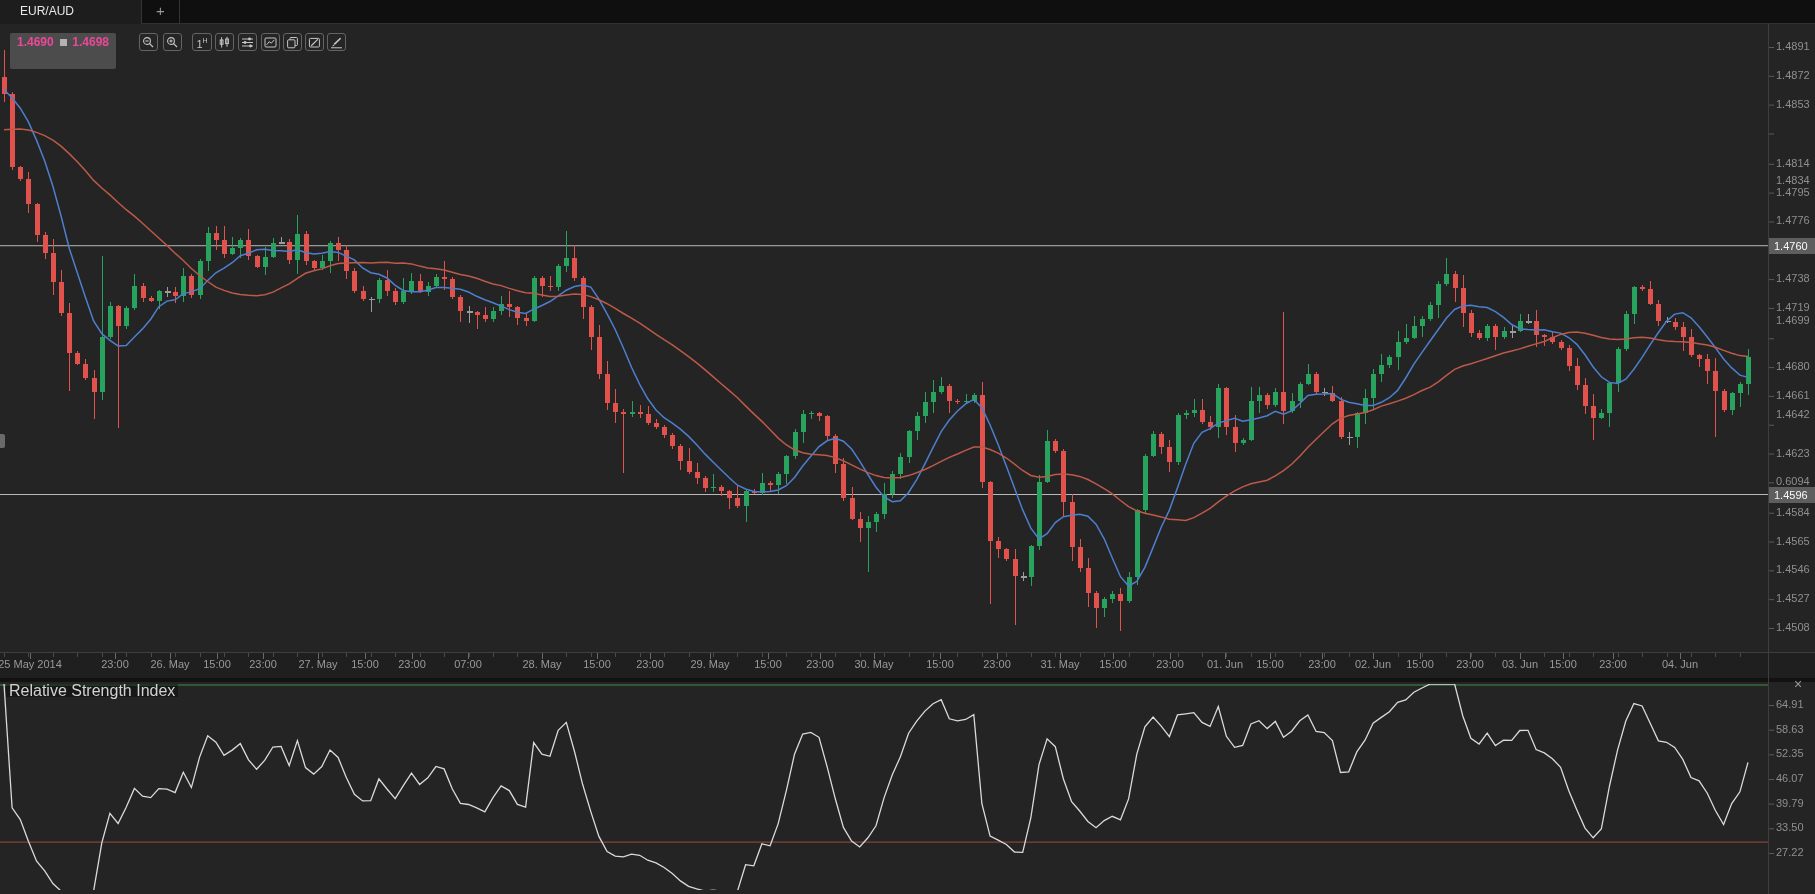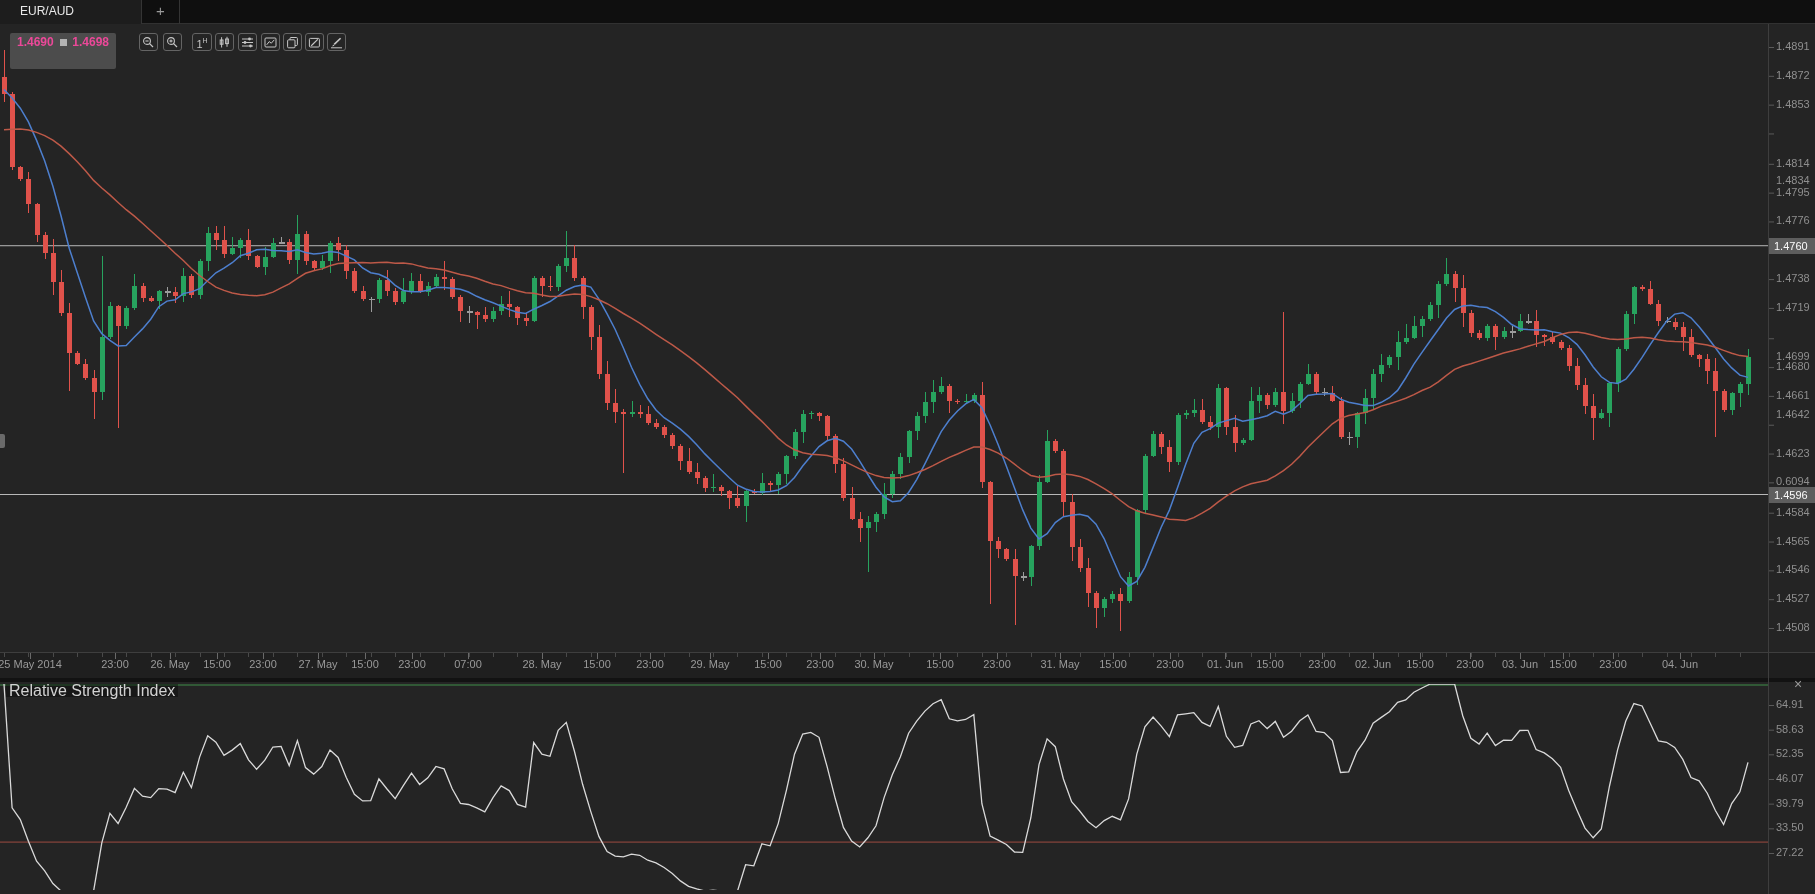--- a/index.html
+++ b/index.html
@@ -633,21 +633,21 @@
 <div id="labels">
     <div class="ptick" style="top: 40px;">1.4891</div>
     <div class="ptick" style="top: 69px;">1.4872</div>
     <div class="ptick" style="top: 98px;">1.4853</div>
     <div class="ptick" style="top: 126px; margin-top: 48px;">1.4834</div>
     <div class="ptick" style="top: 157px;">1.4814</div>
     <div class="ptick" style="top: 186px; text-align: center;">1.4795</div>
     <div class="ptick" style="top: 214px;">1.4776</div>
     <div class="ptick" style="top: 272px;">1.4738</div>
     <div class="ptick" style="top: 301px;">1.4719</div>
-    <div class="ptick" style="top: 350px;">1.4699</div>
+    <div class="ptick" style="top: 314px;">1.4699</div>
     <div class="ptick" style="top: 360px;">1.4680</div>
     <div class="ptick" style="top: 389px;">1.4661</div>
     <div class="ptick" style="top: 408px;">1.4642</div>
     <div class="ptick" style="top: 447px;">1.4623</div>
     <div class="ptick" style="top: 475px;">0.6094</div>
     <div class="ptick" style="top: 506px;">1.4584</div>
     <div class="ptick" style="top: 535px;">1.4565</div>
     <div class="ptick" style="top: 563px;">1.4546</div>
     <div class="ptick" style="top: 592px;">1.4527</div>
     <div class="ptick" style="top: 621px;">1.4508</div>

